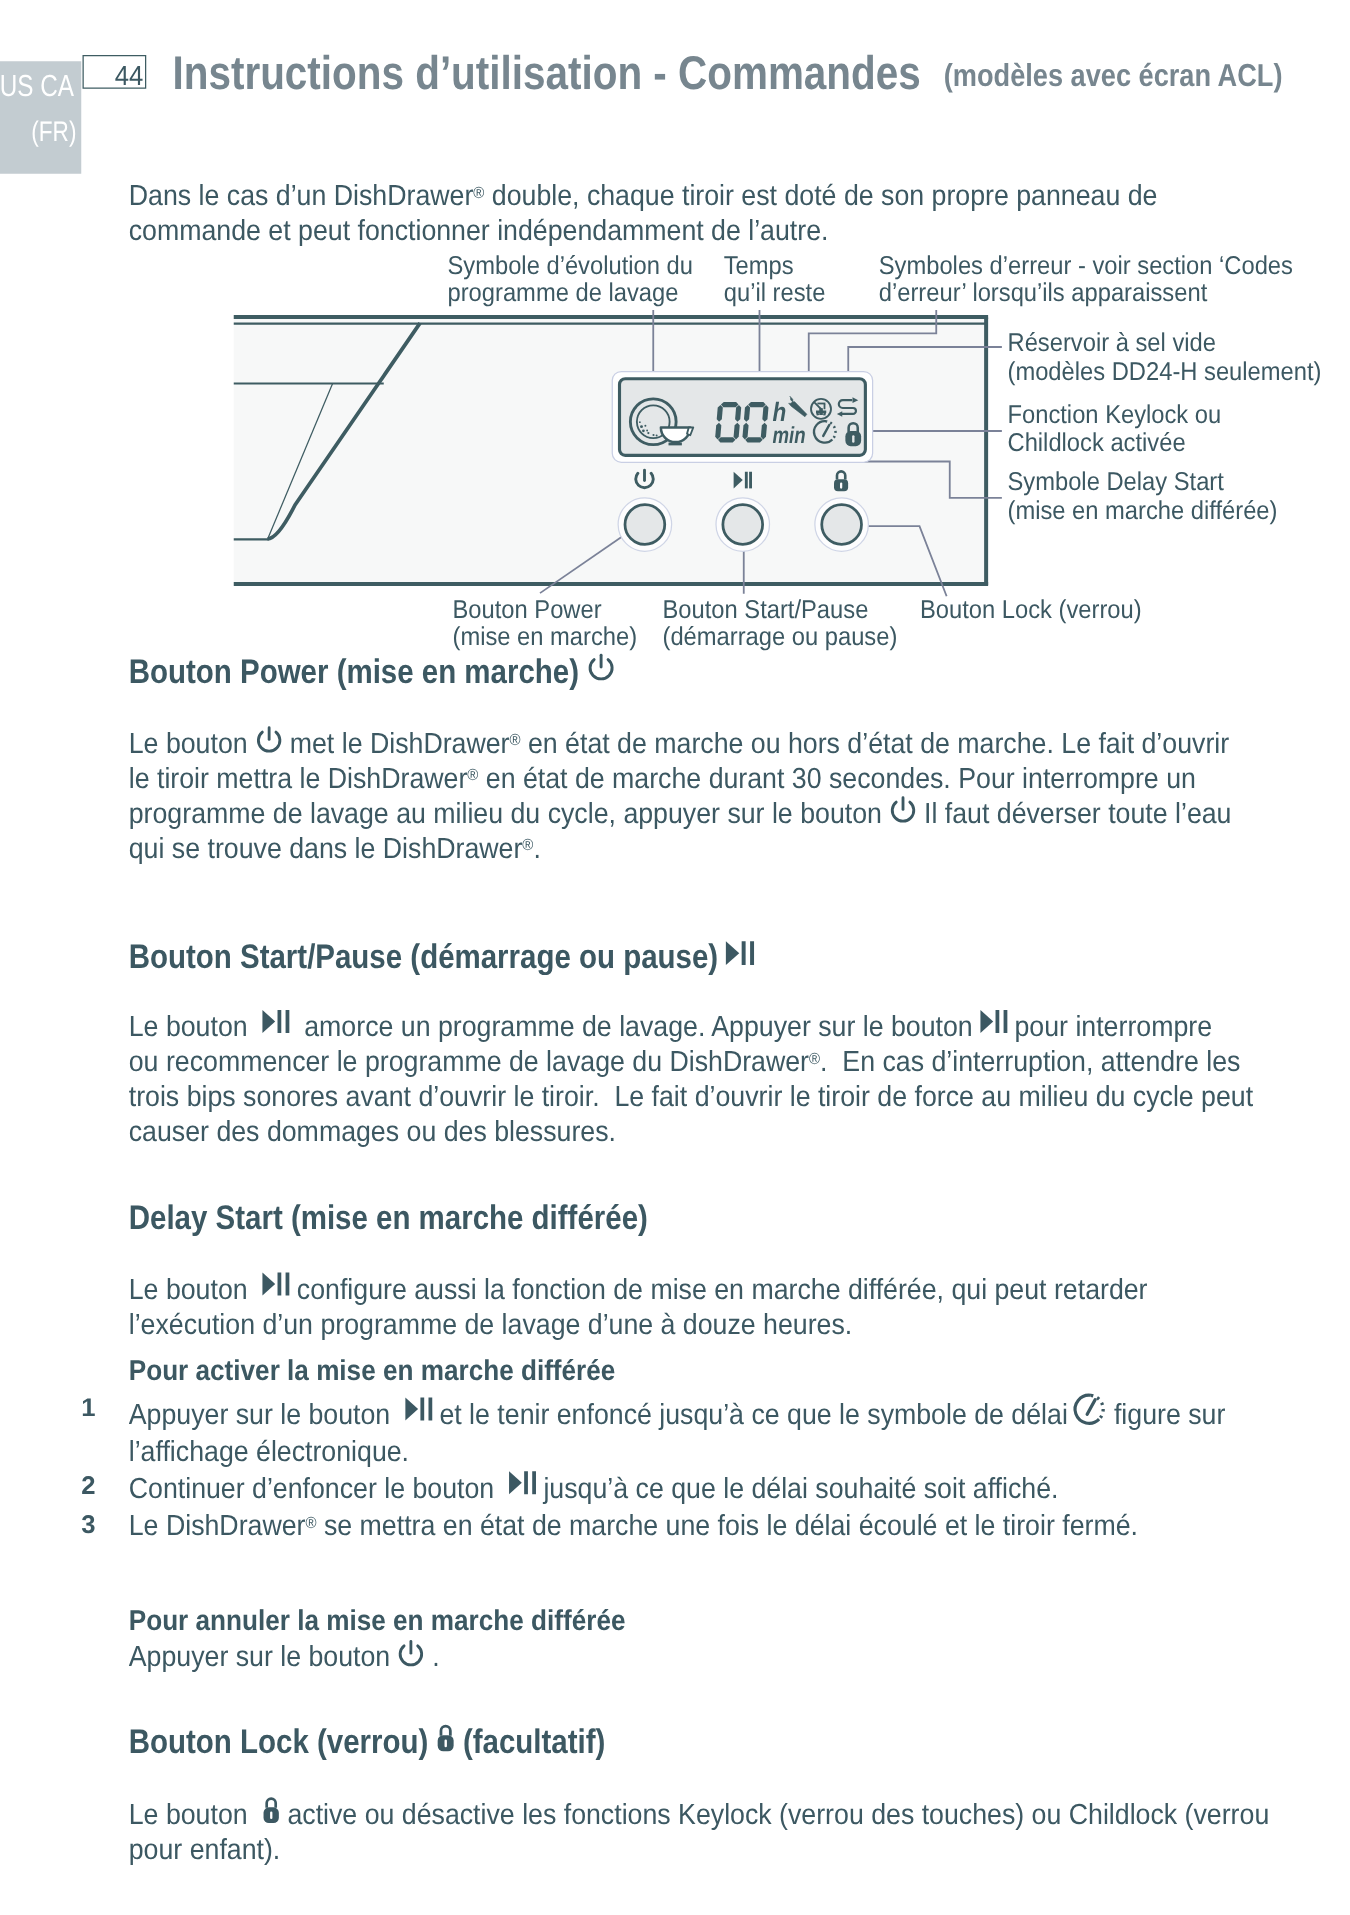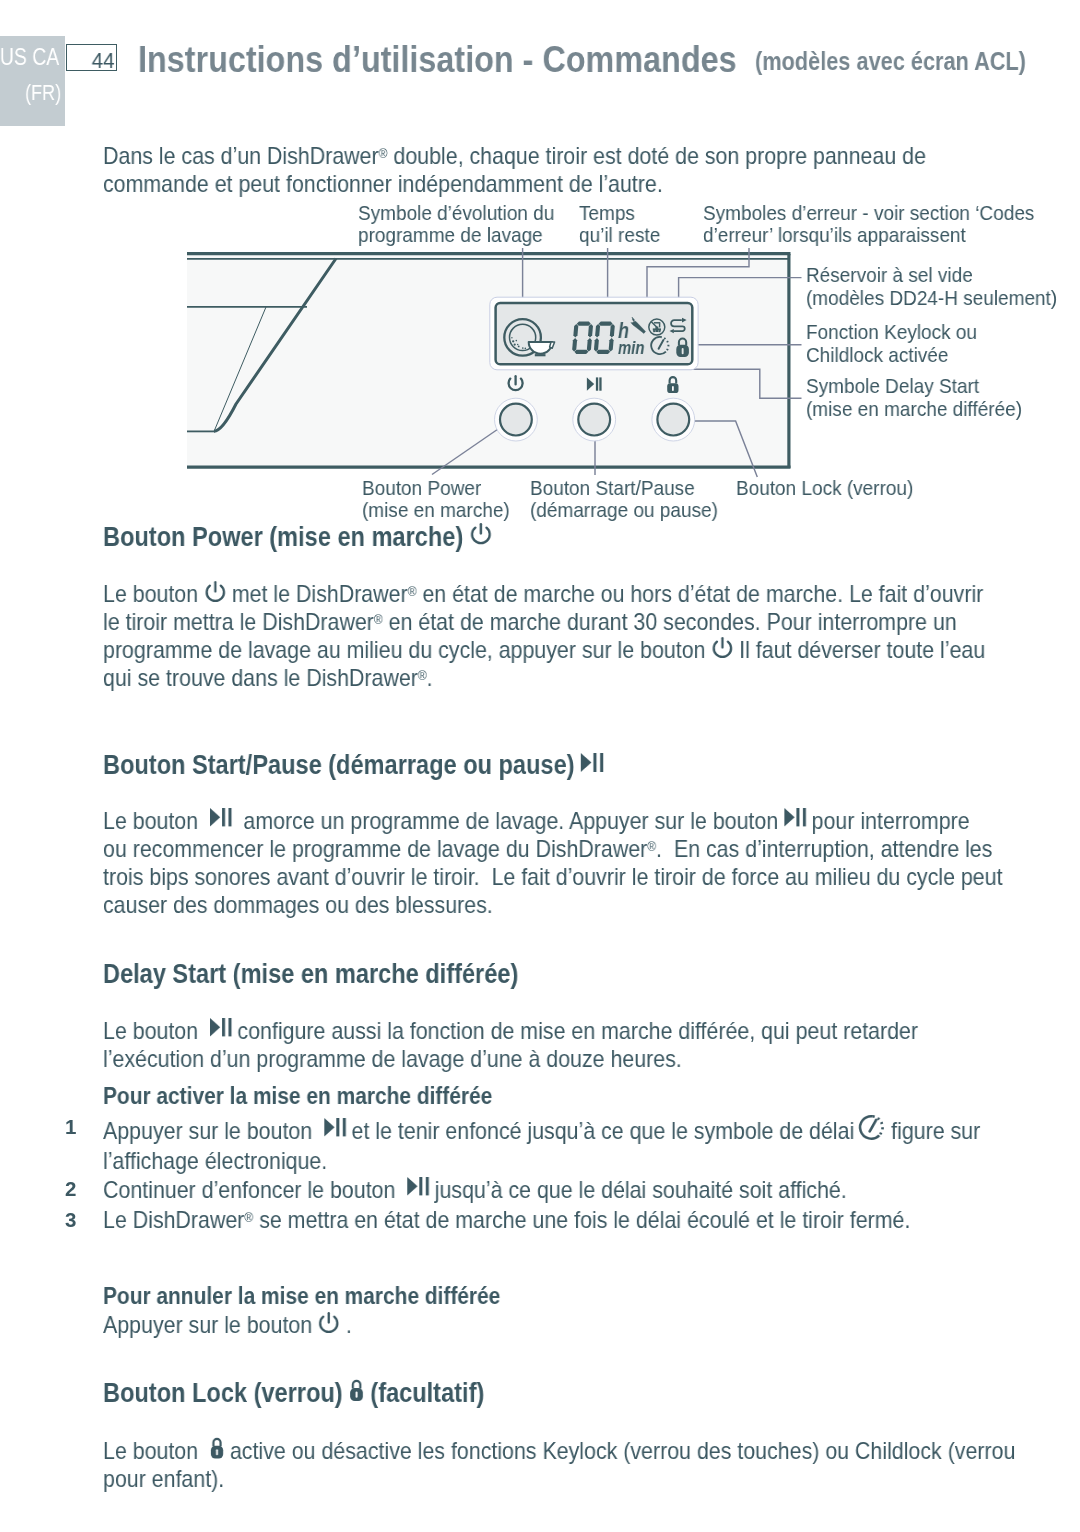--- a/index.html
+++ b/index.html
@@ -5,21 +5,21 @@
   html,body{margin:0;padding:0;background:#fff;}
   body{width:1080px;height:1532px;position:relative;overflow:hidden;
        font-family:"Liberation Sans",sans-serif;color:#3c5862;
        -webkit-font-smoothing:antialiased;
        transform:translateZ(0);}
   .abs{position:absolute;}
   svg{display:block;overflow:visible;}
   .sx{transform:scaleX(0.922);transform-origin:0 0;white-space:nowrap;will-change:transform;}
   .sxb{transform:scaleX(0.856);transform-origin:0 0;white-space:nowrap;will-change:transform;}
 
-  #region-tab{left:0;top:36px;width:65.4px;height:89.8px;background:#c3ccd1;
+  #region-tab{left:0;top:49px;width:65.4px;height:89.8px;background:#c3ccd1;
       box-sizing:border-box;}
   #region-tab .r{position:absolute;color:#fff;font-size:24.3px;
       line-height:24px;white-space:nowrap;transform:scaleX(0.80);transform-origin:100% 0;will-change:transform;}
   #region-tab .r1{top:8.7px;right:5.7px;}
   #region-tab .r2{top:45.0px;right:4.3px;font-size:22.6px;}
   #page-num-box{left:66.3px;top:44.1px;width:51.1px;height:27.1px;
       border:1.9px solid #3e5c62;box-sizing:border-box;background:#fff;}
   #page-num{position:absolute;right:1.8px;top:5.0px;font-size:22.1px;line-height:22px;color:#3c5862;
       transform:scaleX(0.93);transform-origin:100% 0;will-change:transform;}
   #doc-title{left:137.5px;top:37.8px;}

